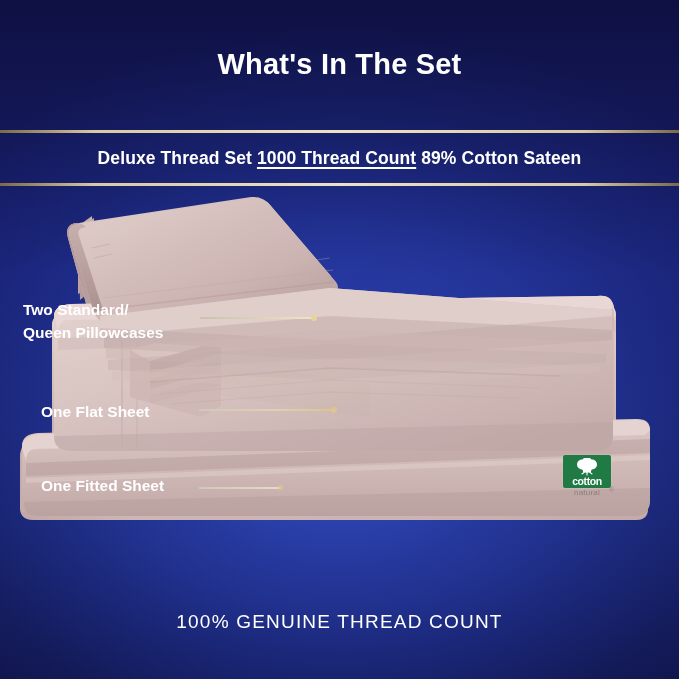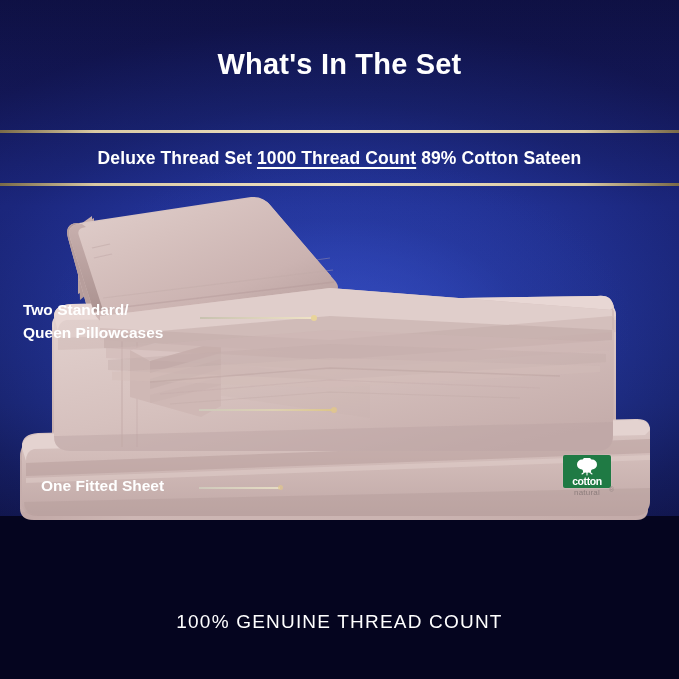--- a/index.html
+++ b/index.html
@@ -4,21 +4,21 @@
 <style>
   html,body{margin:0;padding:0;}
   body{
     width:679px;height:679px;
     font-family:"Liberation Sans", sans-serif;
     background:#05051f;
     overflow:hidden;
   }
   #stage{
     position:relative;
-    width:679px;height:516px;
+    width:679px;height:679px;
     background:
       radial-gradient(ellipse 78% 62% at 50% 66%, #23379c 0%, #1b2c85 26%, #131f62 52%, #0c1340 74%, #080a2a 100%),
       linear-gradient(180deg,#07071f 0%,#0b0d33 18%,#101551 40%,#0c1038 78%,#07071d 100%);
     background-blend-mode:screen, normal;
   }
   #stage::before{
     content:"";
     position:absolute;inset:0;
     background:radial-gradient(ellipse 60% 46% at 50% 63%, rgba(58,82,200,0.55) 0%, rgba(40,60,160,0.22) 45%, rgba(0,0,0,0) 72%);
     pointer-events:none;
@@ -425,20 +425,23 @@
   <div class="badge-reg">®</div>
 
   <div class="callout c1">
     <div>Two Standard/</div>
     <div>Queen Pillowcases</div>
   </div>
   <div class="leader l1">
       <span class="dot"></span>
     </div>
 
+  <div class="callout c2">
+    <div>One Flat Sheet</div>
+  </div>
   <div class="leader l2">
       <span class="dot"></span>
     </div>
 
   <div class="callout c3">
     <div>One Fitted Sheet</div>
   </div>
   <div class="leader l3">
       <span class="dot"></span>
     </div>

